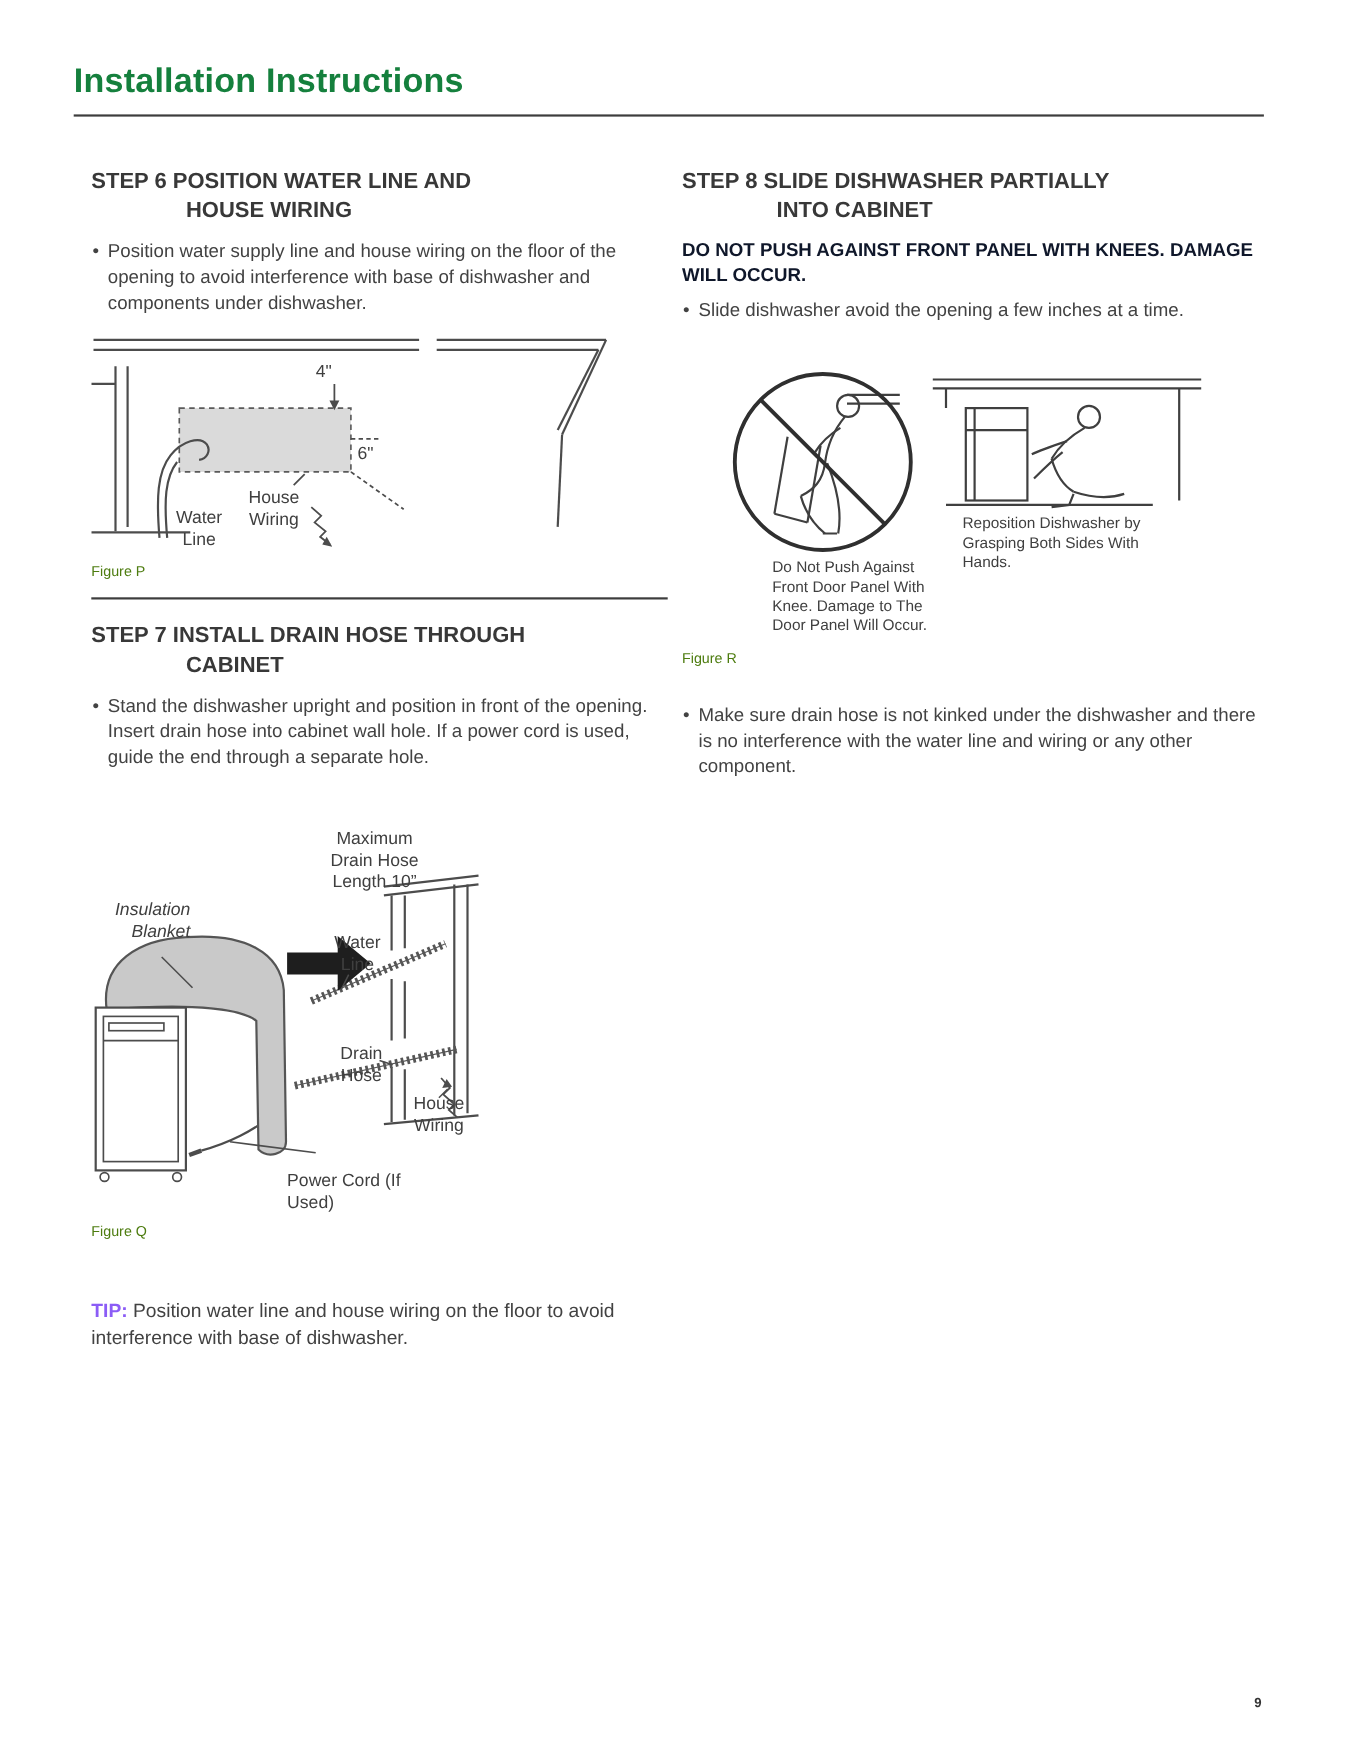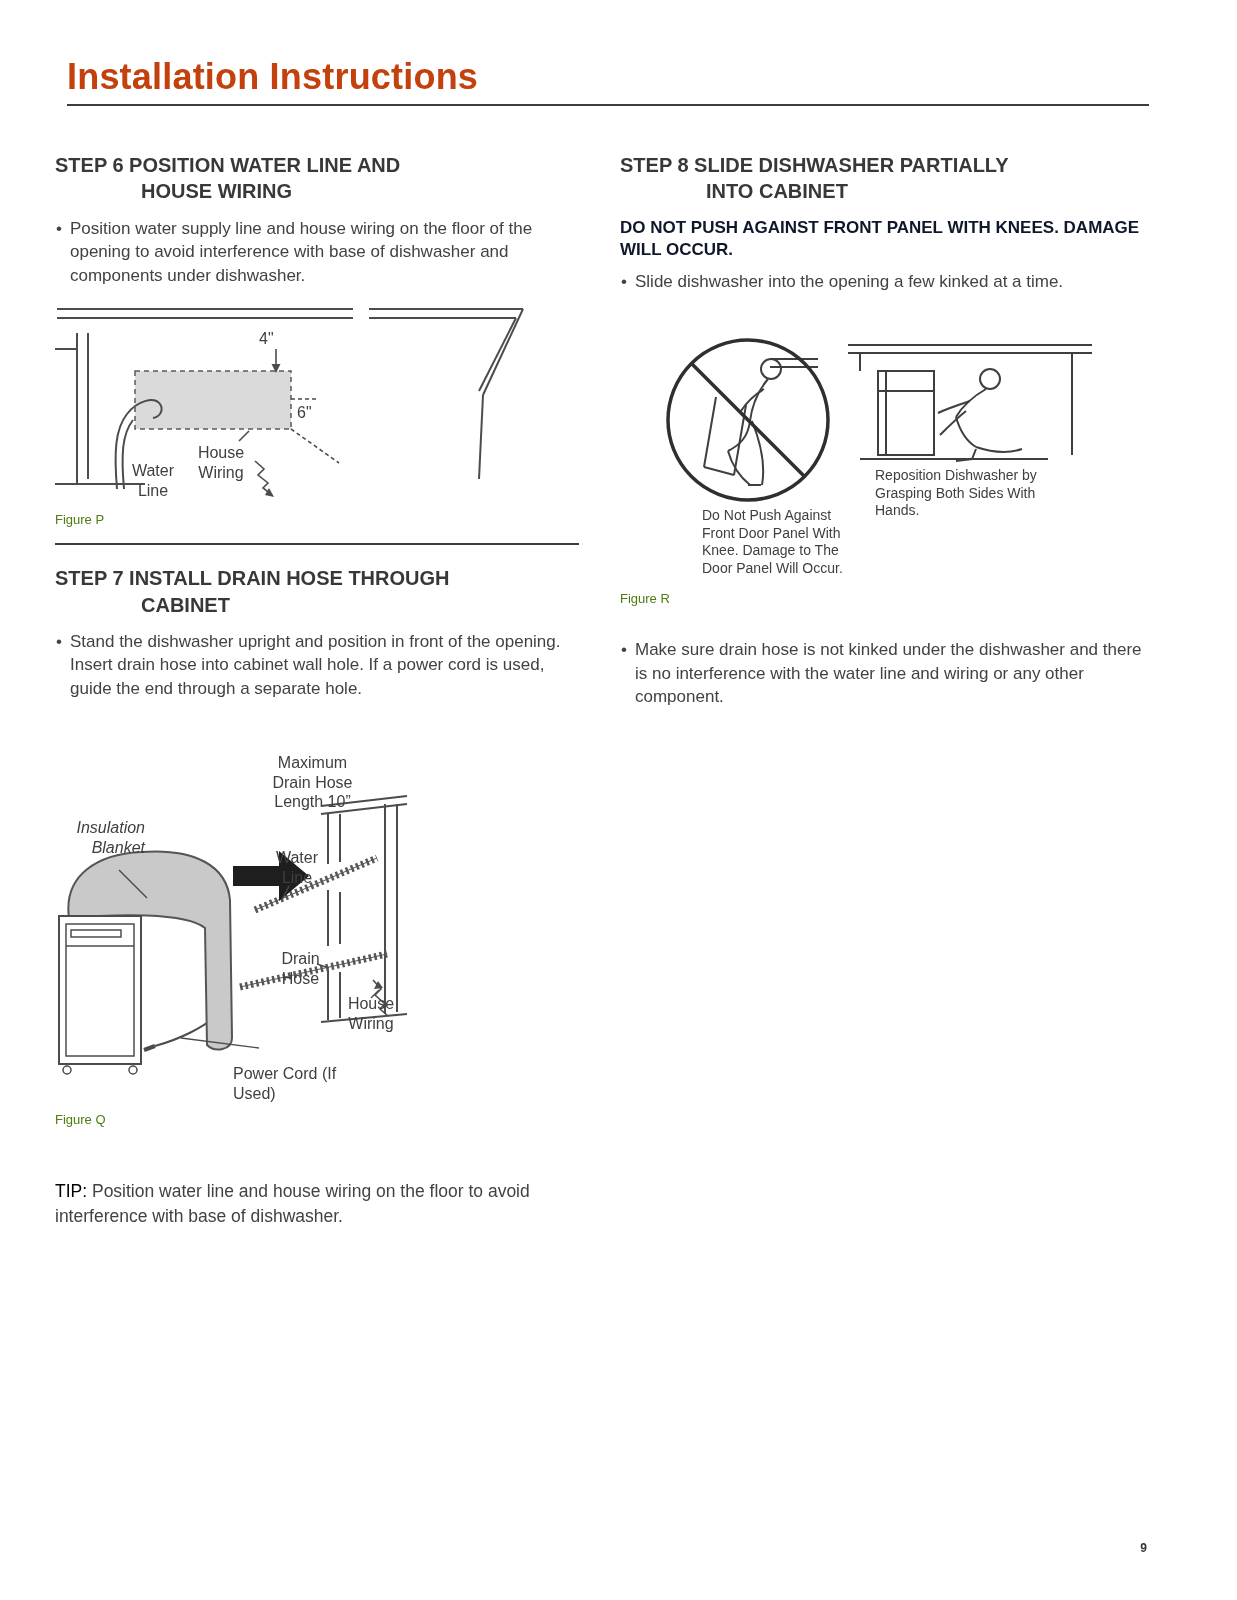--- a/index.html
+++ b/index.html
@@ -2,47 +2,47 @@
 <html><head>
 <meta charset="utf-8">
 <style>
   * { margin:0; padding:0; box-sizing:border-box; }
   html,body { background:#ffffff; }
   .page {
     position:relative; width:1237px; height:1600px; background:#fff;
     font-family:"Liberation Sans", sans-serif; color:#424242; overflow:hidden;
   }
   .page-title {
-    position:absolute; left:67px; top:56px; font-size:36px; font-weight:600;
-    color:#c2410c; letter-spacing:0.2px;
+    position:absolute; left:67px; top:56px; font-size:31px; font-weight:600;
+    color:#15803d; letter-spacing:0.2px;
   }
   .title-rule {
     position:absolute; left:67px; top:104px; width:1082px; height:0;
     border:none; border-top:2px solid #3d3d3d;
   }
   .col { position:absolute; top:152px; }
-  .col-left  { left:55px;  width:524px; }
+  .col-left  { left:83px;  width:524px; }
   .col-right { left:620px; width:532px; }
   h2.step-heading {
     font-size:20px; font-weight:700; color:#383838; line-height:1.32; margin-bottom:12px;
   }
   .h2-line2 { display:block; padding-left:86px; }
   ul.bullets { list-style:none; }
   ul.bullets li {
     position:relative; padding-left:15px; font-size:17px; line-height:1.38; margin-bottom:6px;
   }
   ul.bullets li::before { content:"\2022"; position:absolute; left:1px; }
   .warning { font-size:17px; font-weight:700; color:#0f172a; line-height:1.32; margin-bottom:8px; }
   .figure { position:relative; }
   .fig-label { position:absolute; font-size:16px; line-height:1.22; color:#3f3f3f; }
   .fig-label.small { font-size:14px; line-height:1.26; }
   .fig-caption { font-size:13px; font-weight:400; color:#4d7c0f; margin-top:4px; }
   .col-divider { border:none; border-top:2px solid #3d3d3d; margin:16px 0 20px; }
   .tip { font-size:17.5px; line-height:1.4; margin-top:52px; }
-  .tip strong { font-weight:400; color:#000000;margin-top:12px; }
+  .tip strong { font-weight:700; color:#8b5cf6;margin-top:12px; }
   .page-number { position:absolute; right:90px; top:1541px; font-size:12px; font-weight:700; color:#333; }
   svg { display:block; }
 </style>
 </head>
 <body>
 
 <div class="page">
 
   <h1 class="page-title">Installation Instructions</h1>
   <hr class="title-rule">
@@ -176,21 +176,21 @@
 
   <div class="col col-right">
 
     <section>
       <h2 class="step-heading">
         <span>STEP 8 SLIDE DISHWASHER PARTIALLY</span>
         <span class="h2-line2">INTO CABINET</span>
       </h2>
       <p class="warning">DO NOT PUSH AGAINST FRONT PANEL WITH KNEES. DAMAGE WILL OCCUR.</p>
       <ul class="bullets">
-        <li>Slide dishwasher into the opening a few kinked at a time.</li>
+        <li>Slide dishwasher avoid the opening a few inches at a time.</li>
       </ul>
 
       <div class="figure" style="width:530px;height:252px;margin:42px 0 2px;">
         <svg width="530" height="252" viewBox="0 0 530 252">
 
           <g fill="none" stroke="#3f3f3f" stroke-width="2">
             <path d="M228 10 H472"></path>
               <path d="M228 18 H472"></path>
             <path d="M240 18 V36"></path>
               <path d="M452 18 V120"></path>

